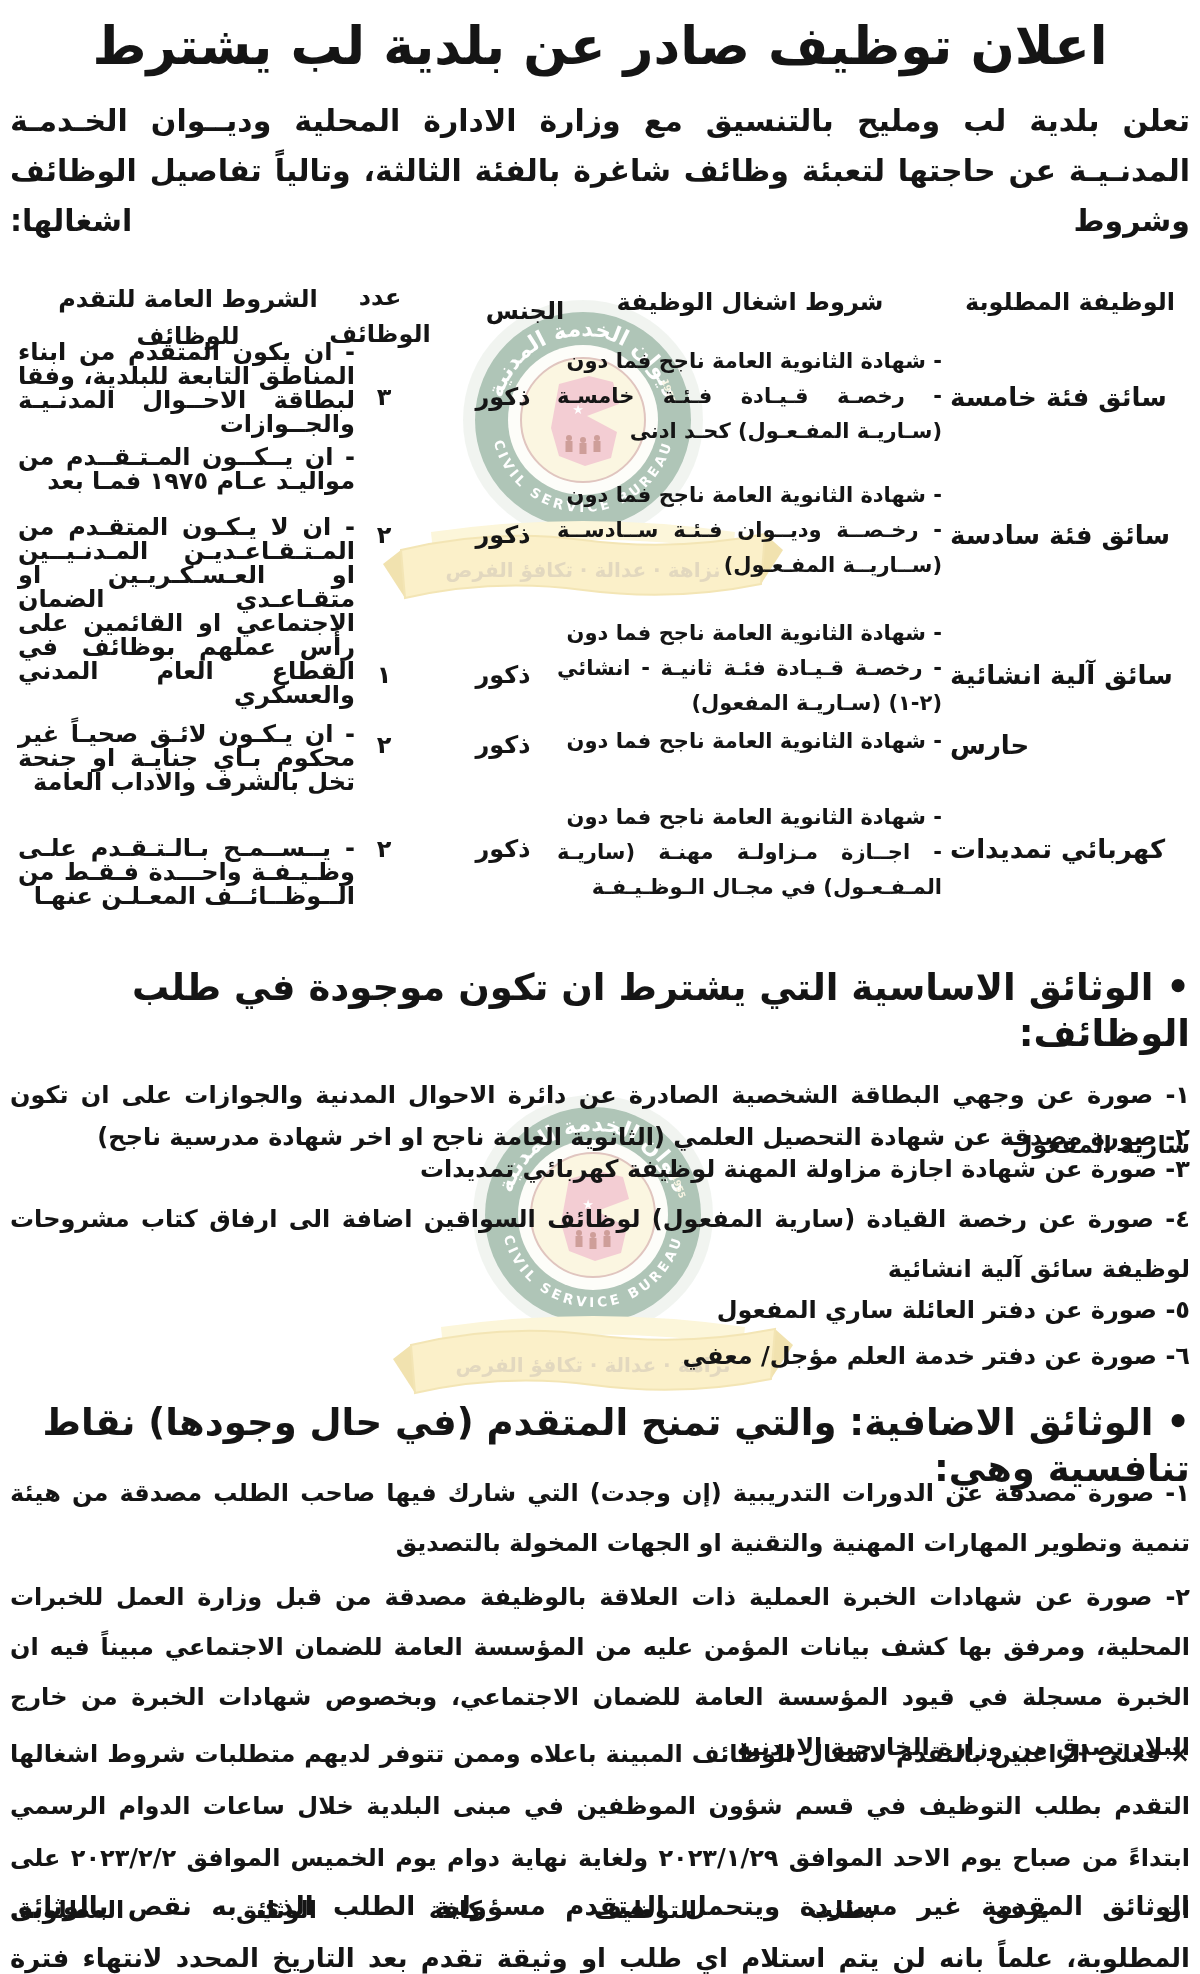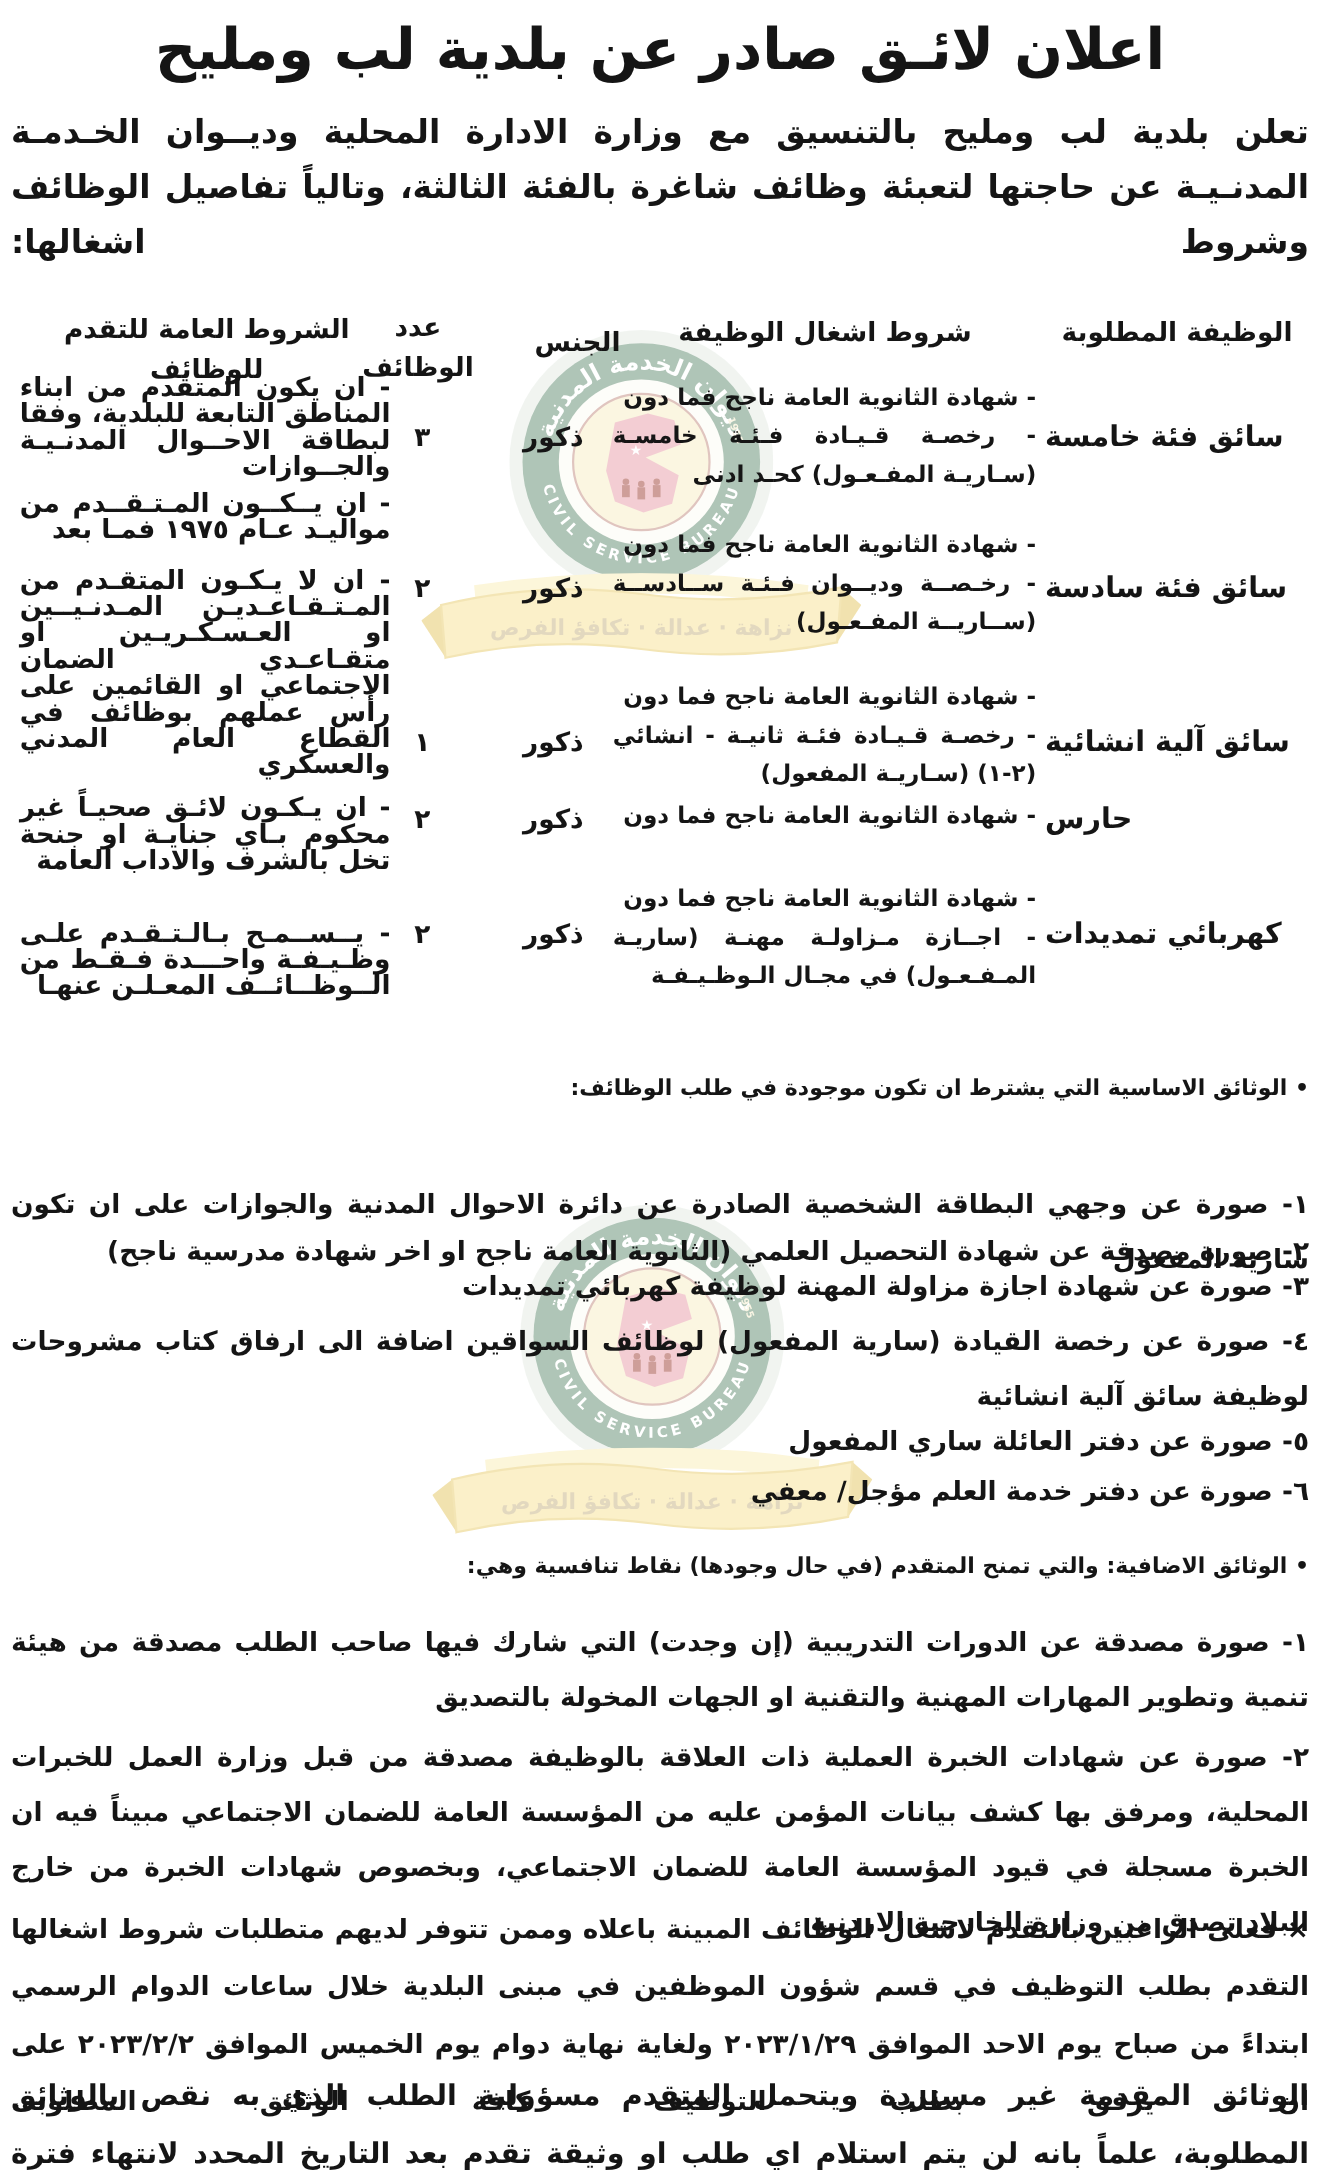--- a/index.html
+++ b/index.html
@@ -18,21 +18,21 @@
   .th-job{top:284px;right:5px;width:250px;}
   .th-cond{top:284px;right:260px;width:380px;}
   .th-gender{top:293px;right:615px;width:120px;}
   .th-count{top:279px;right:765px;width:110px;}
   .th-general{top:281px;right:842px;width:340px;}
   .job{right:10px;width:240px;text-align:left;font-size:26px;line-height:35px;}
   .cond{right:258px;width:385px;font-size:21px;line-height:35px;text-align:justify;}
   .gender{right:652px;width:90px;text-align:center;font-size:24px;line-height:35px;}
   .count{right:776px;width:80px;text-align:center;font-size:24px;line-height:35px;}
   .gen-para{right:845px;width:337px;font-size:24px;line-height:24px;text-align:justify;}
-  .sec-head{right:10px;width:1180px;font-size:20px;line-height:46px;text-align:right;}
+  .sec-head{right:10px;width:1180px;font-size:37px;line-height:46px;text-align:right;}
   .doc-item{right:10px;width:1180px;font-size:24px;line-height:50px;text-align:justify;margin-left:25px;}
   .closing{right:10px;width:1180px;font-size:24px;line-height:52px;text-align:justify;text-align-last:justify;}
   .final-note{right:10px;width:1180px;font-size:26px;line-height:52px;text-align:justify;text-align-last:justify;}
 </style>
 </head>
 <body>
 
 <div class="page">
 
   <svg id="wm1" class="wm" viewBox="0 0 420 340">
@@ -90,21 +90,21 @@
       <g>
         <path d="M58 244 Q210 222 362 244 L360 262 Q210 240 60 264 Z" fill="#f9ecb4"></path>
         <path d="M28 262 L10 276 L32 310 Z" fill="#e3c55f"></path>
         <path d="M392 246 L410 262 L388 296 Z" fill="#e3c55f"></path>
         <path d="M28 262 Q120 240 210 252 Q300 264 392 246 L388 296 Q300 314 210 302 Q120 290 32 310 Z" fill="#f6e092" stroke="#e7cb6a" stroke-width="2"></path>
         <text x="210" y="289" text-anchor="middle" font-size="20" fill="#c5b07e">نزاهة · عدالة · تكافؤ الفرص</text>
       </g>
     </g>
   </svg>
 
-  <div class="layer page-title">اعلان لائـق صادر عن بلدية لب ومليح</div>
+  <div class="layer page-title">اعلان توظيف صادر عن بلدية لب يشترط</div>
   <div class="layer intro">تعلن بلدية لب ومليح بالتنسيق مع وزارة الادارة المحلية وديــوان الخـدمـة المدنـيـة عن حاجتها لتعبئة وظائف شاغرة بالفئة الثالثة، وتالياً تفاصيل الوظائف وشروط اشغالها:</div>
 
   <div class="layer th th-job">الوظيفة المطلوبة</div>
   <div class="layer th th-cond">شروط اشغال الوظيفة</div>
   <div class="layer th th-gender">الجنس</div>
   <div class="layer th th-count">
     <div>عدد</div>
     <div>الوظائف</div>
   </div>
   <div class="layer th th-general">

